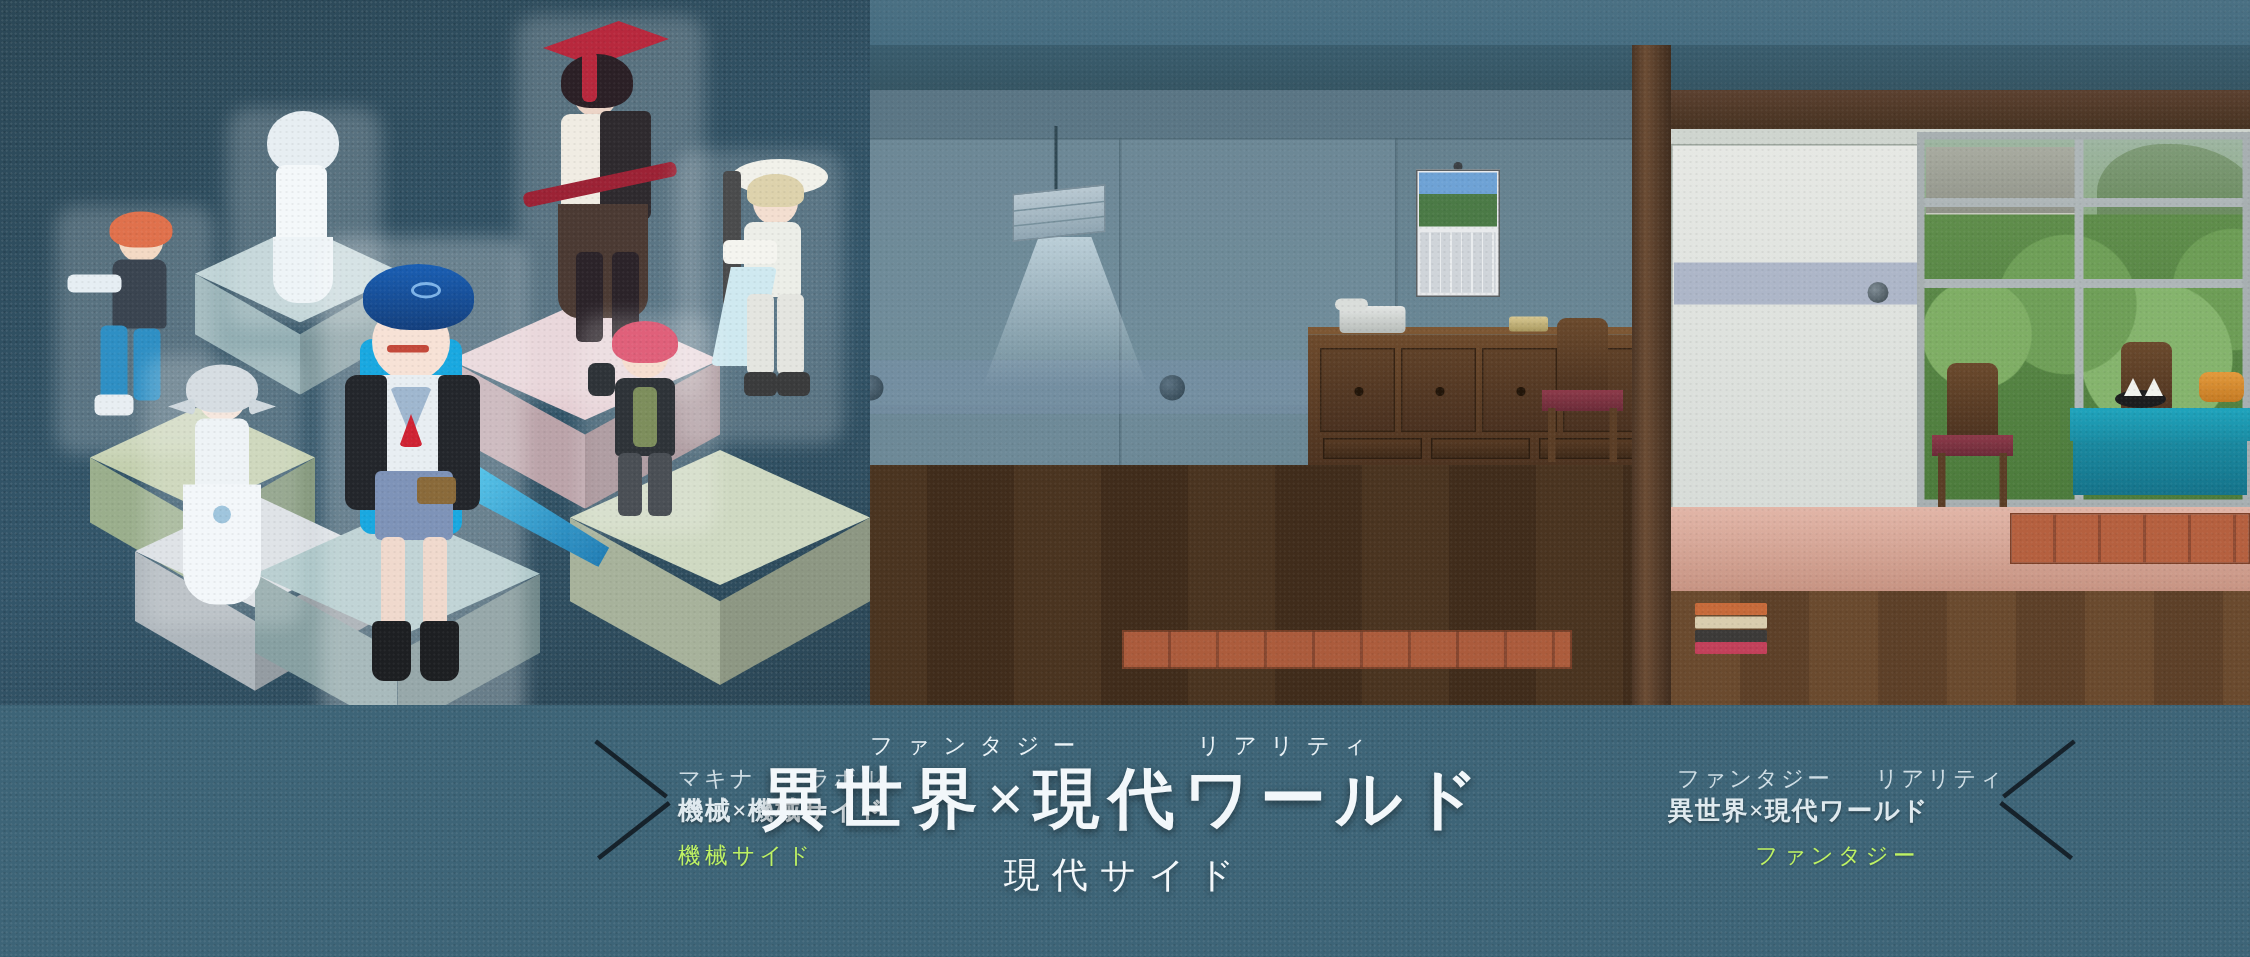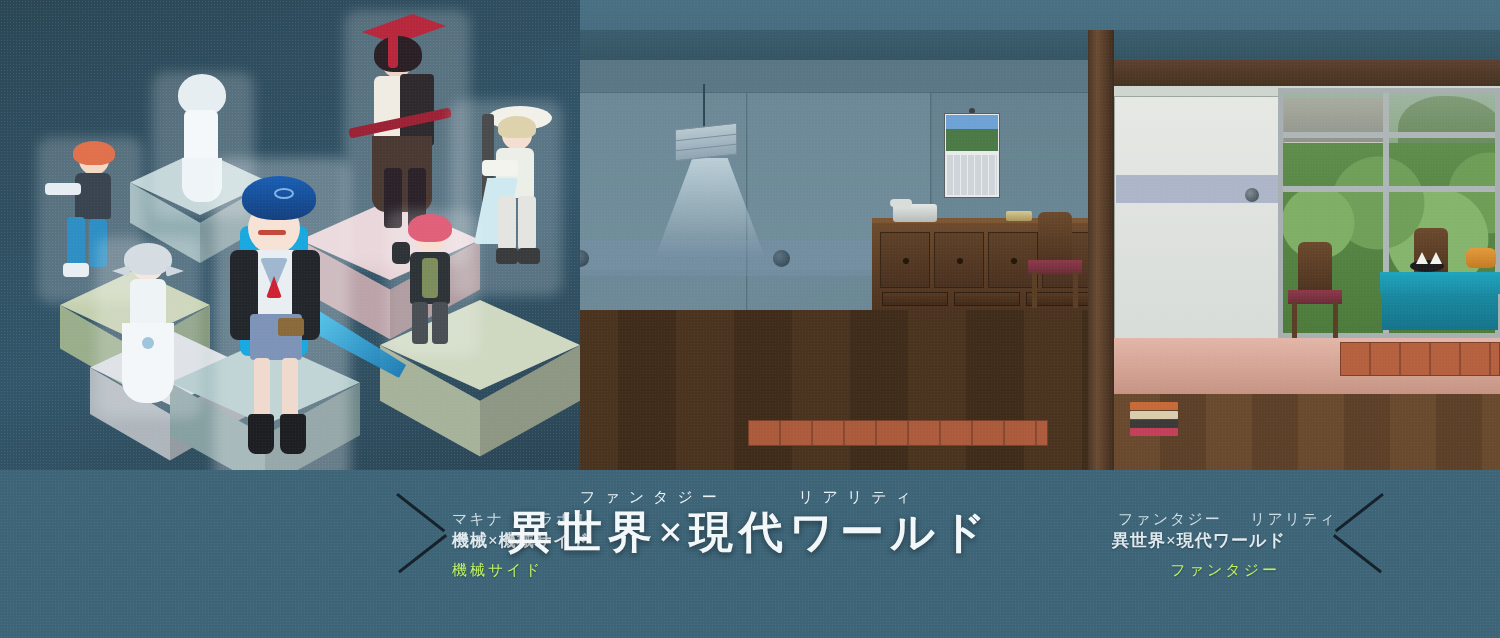--- a/index.html
+++ b/index.html
@@ -443,20 +443,21 @@
       <div class="side-sub">機械サイド</div>
     </div>
 
     <div class="center-block">
       <div class="center-ruby">
         <span>ファンタジー</span>
         <span class="gap"></span>
         <span>リアリティ</span>
       </div>
       <div class="center-title">異世界×現代ワールド</div>
+      <div class="center-sub">現代サイド</div>
     </div>
 
     <div class="side-block" style="left:1112px;top:40px;text-align:right;width:168px">
       <div class="ruby" style="text-align:left;padding-left:6px">
         <span>ファンタジー</span>
         <span style="display:inline-block;width:16px"></span>
         <span>リアリティ</span>
       </div>
       <div class="side-main" style="text-align:left">異世界×現代ワールド</div>
       <div class="side-sub">ファンタジー</div>

